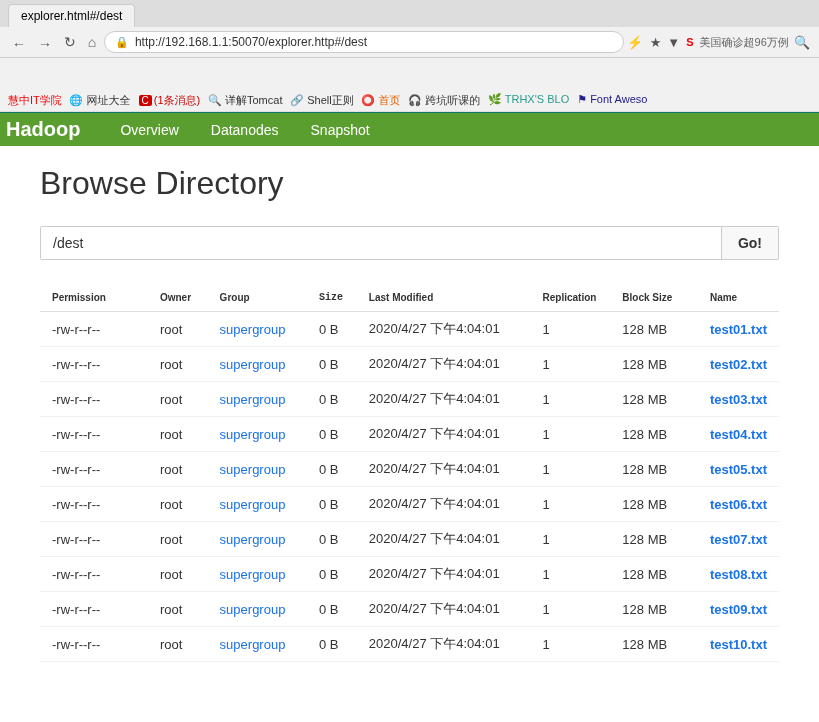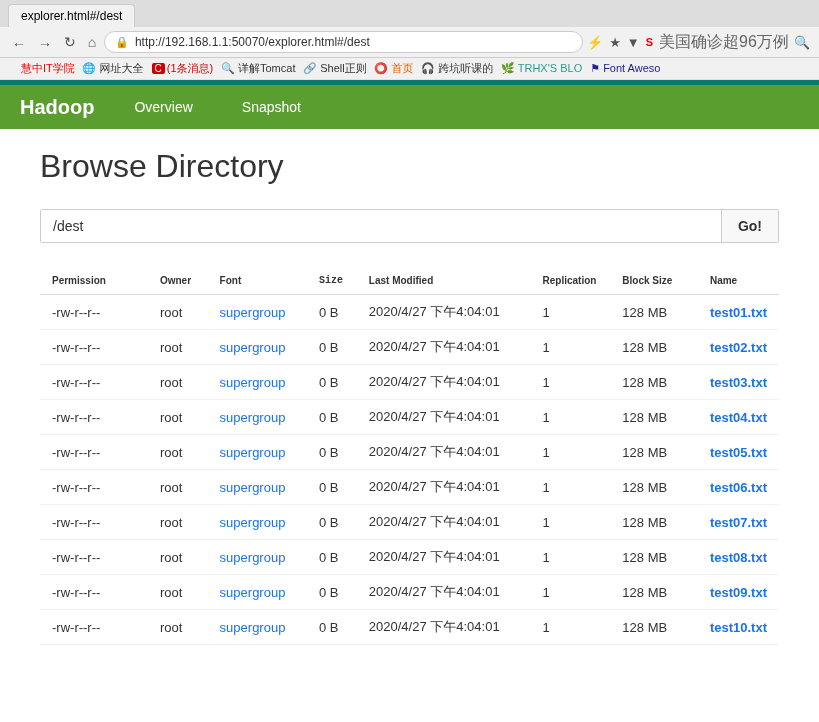--- a/index.html
+++ b/index.html
@@ -1,34 +1,34 @@
 <!DOCTYPE html>
 <html><head>
   <meta charset="utf-8">
   <style>
     * { box-sizing: border-box; margin: 0; padding: 0; }
     body { font-family: Arial, sans-serif; font-size: 14px; background: #fff; }
 
     
-    .browser-chrome { background: #f1f1f1; border-bottom: 5px solid #0f766e; }
+    .browser-chrome { background: #f1f1f1; border-bottom: 1px solid #0f766e; }
     .browser-tabs { background: #ddd; padding: 4px 8px 0; display: flex; align-items: flex-end; gap: 2px; }
     .browser-tab { background: #f1f1f1; border: 1px solid #ccc; border-bottom: none; padding: 4px 12px; font-size: 12px; border-radius: 4px 4px 0 0; }
     .browser-toolbar { display: flex; align-items: center; padding: 4px 8px; gap: 4px; background: #f1f1f1; border-bottom: 1px solid #ccc; }
     .browser-nav-btn { background: none; border: none; cursor: pointer; font-size: 14px; color: #555; padding: 2px 4px; }
     .browser-address-bar { flex: 1; display: flex; align-items: center; background: #fff; border: 1px solid #ccc; border-radius: 12px; padding: 3px 10px; font-size: 12px; gap: 6px; }
     .browser-address-bar .lock-icon { color: green; font-size: 11px; }
     .browser-address-text { flex: 1; color: #333; font-size: 12px; }
     .browser-right-icons { display: flex; gap: 6px; align-items: center; font-size: 13px; color: #555; }
-    .bookmarks-bar { display: flex; align-items: center; padding: 3px 21px; gap: 8px; background: #f1f1f1; border-bottom: 1px solid #e0e0e0; overflow: hidden; }
+    .bookmarks-bar { display: flex; align-items: flex-start; padding: 3px 8px; gap: 8px; background: #f1f1f1; border-bottom: 1px solid #e0e0e0; overflow: hidden; margin-top: 32px; }
     .bookmark-item { font-size: 11px; color: #333; white-space: nowrap; cursor: pointer; display: flex; align-items: center; gap: 2px; }
 
     
-    .hadoop-nav { background: #5a9e2f; display: flex; align-items: center; padding: 0 20px; height: 44px; }
+    .hadoop-nav { background: #5a9e2f; display: flex; align-items: center; padding: 0 6px; height: 33px; }
     .hadoop-brand { color: #fff; font-size: 20px; font-weight: bold; margin-right: 24px; }
-    .hadoop-nav-links { display: flex; gap: 17px; }
+    .hadoop-nav-links { display: flex; gap: 0; }
     .nav-link { color: #fff; text-decoration: none; padding: 10px 16px; font-size: 14px; display: inline-block; }
     .nav-link.has-dropdown::after { content: ' ▾'; font-size: 11px; }
 
     
     .main-content { padding: 19px 40px; }
     .page-title { font-size: 32px; font-weight: normal; color: #333; margin-bottom: 24px; }
 
     .path-form { display: flex; align-items: center; margin-bottom: 24px; border: 1px solid #ccc; border-radius: 2px; }
     .path-input { flex: 1; padding: 8px 12px; font-size: 14px; border: none; outline: none; color: #333; }
     .go-button { padding: 8px 16px; background: #f8f8f8; border: none; border-left: 1px solid #ccc; cursor: pointer; font-size: 14px; color: #333; font-weight: bold; }
@@ -54,28 +54,28 @@
   <div class="browser-tabs">
     <div class="browser-tab">explorer.html#/dest</div>
   </div>
   <div class="browser-toolbar">
     <button class="browser-nav-btn">←</button>
     <button class="browser-nav-btn">→</button>
     <button class="browser-nav-btn">↻</button>
     <button class="browser-nav-btn">⌂</button>
     <div class="browser-address-bar">
       <span class="lock-icon">🔒</span>
-      <span class="browser-address-text">http://192.168.1.1:50070/explorer.html#/dest</span>
+      <span class="browser-address-text">http://192.168.1.1:50070/explorer.http#/dest</span>
     </div>
     <div class="browser-right-icons">
       <span>⚡</span>
       <span>★</span>
       <span>▼</span>
       <span style="color:#e00;font-weight:bold;font-size:11px;">S</span>
-      <span style="font-size:16px;color:#666;">美国确诊超96万例</span>
+      <span style="font-size:11px;color:#666;">美国确诊超96万例</span>
       <span>🔍</span>
     </div>
   </div>
   <div class="bookmarks-bar">
     <span class="bookmark-item">
       <span style="color:#e00;">慧中IT学院</span>
     </span>
     <span class="bookmark-item">🌐 网址大全</span>
     <span class="bookmark-item" style="color:#c00;">
       <span style="background:#c00;color:#fff;padding:0 3px;font-size:10px;border-radius:2px;">C</span> (1条消息)
@@ -86,38 +86,39 @@
     <span class="bookmark-item">🎧 跨坑听课的</span>
     <span class="bookmark-item" style="color:#2a9d8f;">🌿 TRHX'S BLO</span>
     <span class="bookmark-item" style="color:#228;">⚑ Font Aweso</span>
   </div>
 </div>
 
 <nav class="hadoop-nav">
   <span class="hadoop-brand">Hadoop</span>
   <div class="hadoop-nav-links">
     <a class="nav-link" href="#">Overview</a>
+    <a class="nav-link" href="#">Datanodes</a>
     <a class="nav-link" href="#">Snapshot</a>
   </div>
 </nav>
 
 <div class="main-content">
   <h1 class="page-title">Browse Directory</h1>
 
   <div class="path-form">
     <input class="path-input" type="text" value="/dest" style="">
     <button class="go-button">Go!</button>
   </div>
 
   <table class="file-table">
     <thead>
       <tr>
         <th class="col-permission">Permission</th>
         <th class="col-owner">Owner</th>
-        <th class="col-group">Font</th>
+        <th class="col-group">Group</th>
         <th class="col-size">Size</th>
         <th class="col-modified">Last Modified</th>
         <th class="col-replication">Replication</th>
         <th class="col-blocksize">Block Size</th>
         <th class="col-name">Name</th>
       </tr>
     </thead>
     <tbody id="file-table-body">
     <tr>
     <td>-rw-r--r--</td>

